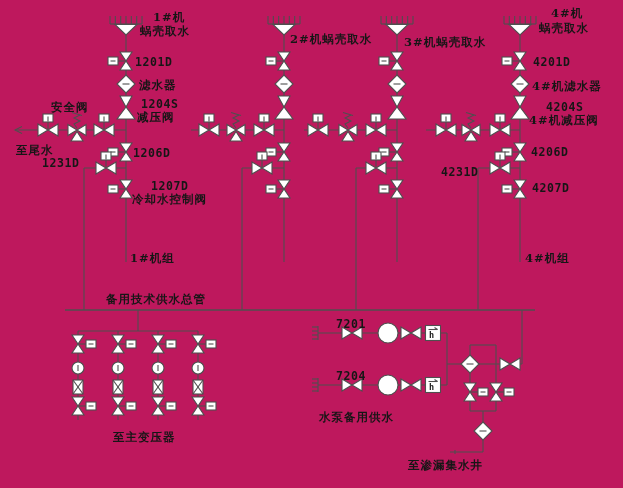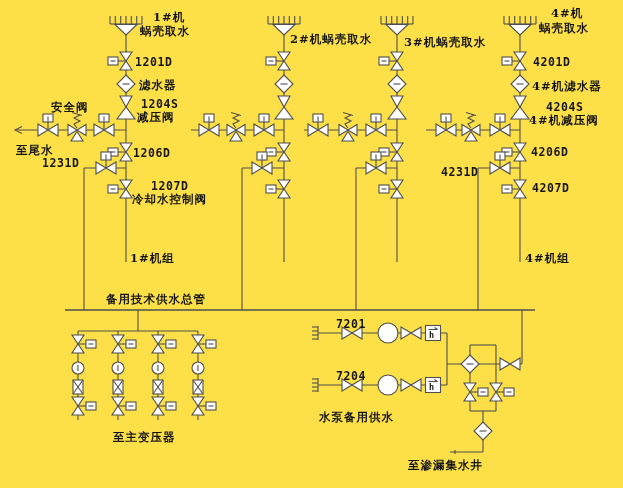--- a/index.html
+++ b/index.html
@@ -1,16 +1,16 @@
 <!DOCTYPE html>
 <html><head>
 <meta charset="utf-8">
 <style>
   html,body{margin:0;padding:0;background:#ffffff;}
-  .page{position:relative;width:623px;height:488px;background:#fde047;overflow:hidden;}
+  .page{position:relative;width:623px;height:488px;background:#be185d;overflow:hidden;}
   svg{position:absolute;top:0;left:0;}
   .ln{stroke:#4f4f4f;stroke-width:1.1;fill:none;}
   .ln2{stroke:#4f4f4f;stroke-width:1.6;fill:none;}
   .sym{stroke:#4f4f4f;stroke-width:1.1;fill:#ffffff;}
   .code{font-family:"DejaVu Sans Mono",monospace;font-size:11.5px;font-weight:bold;letter-spacing:0.6px;fill:#161616;}
   .cn{font-family:"DejaVu Serif",serif;font-size:11.5px;font-weight:bold;letter-spacing:1px;fill:#161616;}
   .hsm{font-family:"DejaVu Sans Mono",monospace;font-size:8.5px;font-weight:bold;fill:#161616;}
 </style>
 </head>
 <body>

